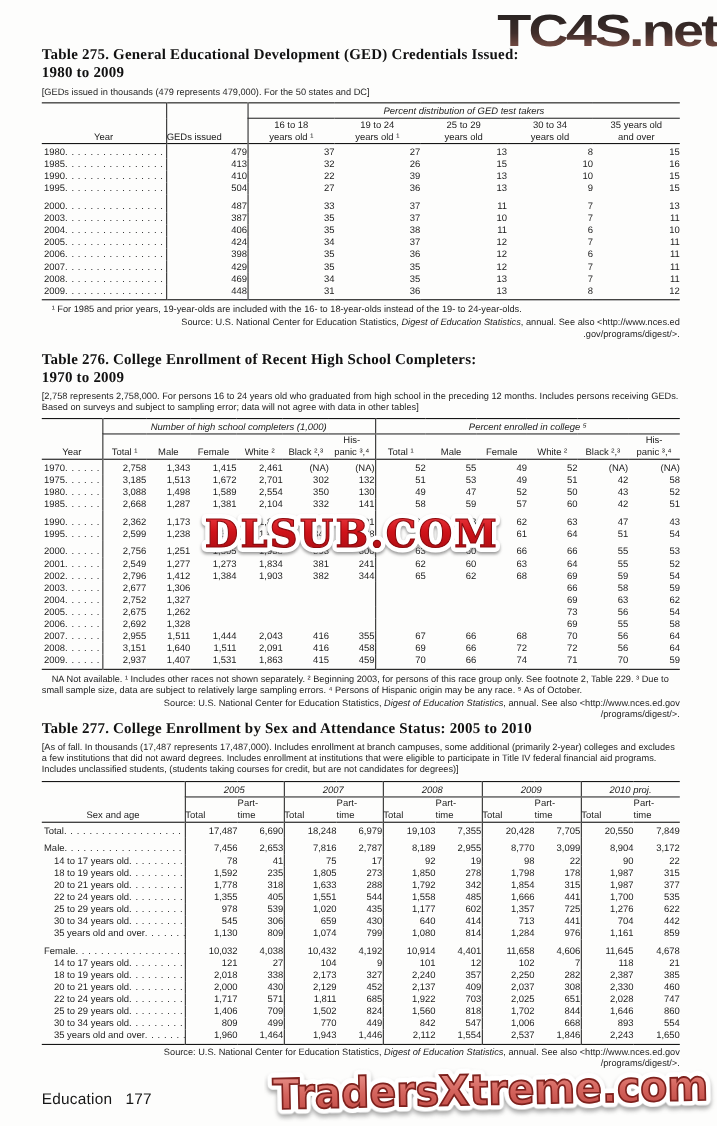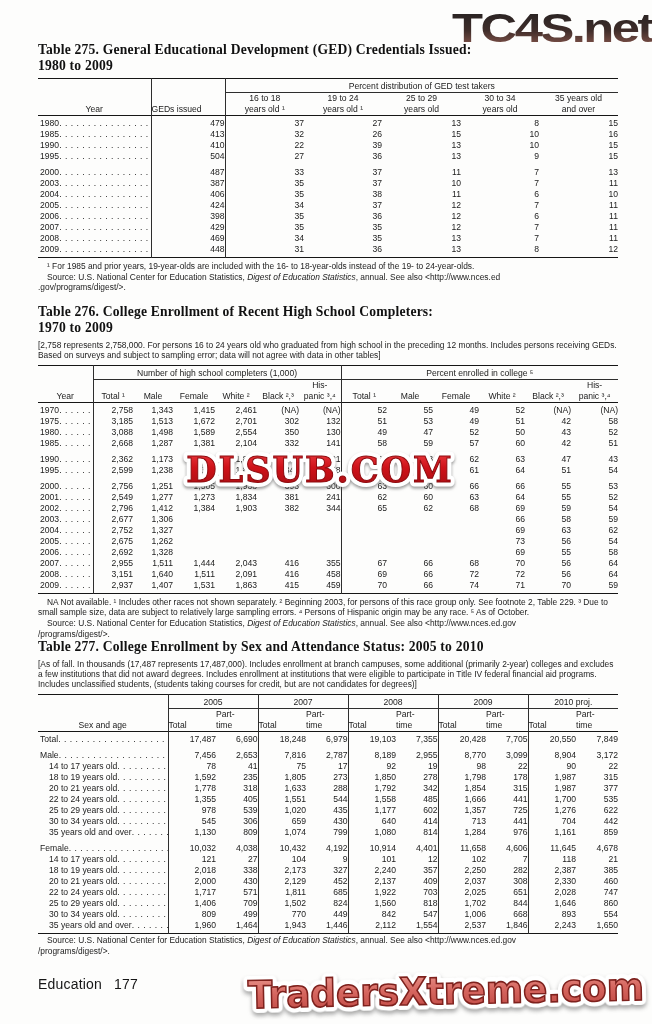--- a/index.html
+++ b/index.html
@@ -6,31 +6,31 @@
   .page{position:relative;width:652px;height:1024px;background:#fdfdfc;overflow:hidden;
         font-family:"Liberation Sans",sans-serif;color:#1b1b1b;}
   .content{position:absolute;left:38px;top:42px;width:580px;}
 
   
   .tbl-title{font-family:"Liberation Serif",serif;font-weight:bold;font-size:13.6px;
              line-height:16px;letter-spacing:.2px;color:#111;margin:0 0 4px 0;}
   .mt1{margin-top:11px}.mt2{}
   .note{font-size:8.4px;line-height:10.2px;margin:0 0 5px 0;color:#222;}
   .footnote{font-size:8.4px;line-height:10.2px;margin:3px 0 0 0;text-indent:9px;color:#222;}
-  .source{font-size:8.4px;line-height:10.2px;margin:1px 0 0 0;text-indent:9px;color:#222;}
+  .source{font-size:8.4px;line-height:10.2px;margin:1px 0 0 0;text-indent:9px;color:#222;text-align:right;}
   .source .src-l2{display:block;text-indent:0;}
   .source i{font-style:italic;}
 
   
   table.tbl{border-collapse:collapse;table-layout:fixed;width:580px;margin:2px 0 0 0;
             border-top:1.5px solid #161616;border-bottom:1.5px solid #161616;
             font-size:8.6px;line-height:11px;color:#1b1b1b;}
   .tbl thead{border-bottom:1px solid #161616;}
   .tbl th,.tbl td{padding:0;font-weight:normal;vertical-align:bottom;}
-  .spanner{text-align:center;border-bottom:1px solid #2e2e2e;height:13px;vertical-align:middle;}
+  .spanner{text-align:center;border-bottom:1px solid #2e2e2e;height:13px;vertical-align:middle;font-style:italic;}
   .colh{height:22px;}
   .pre{white-space:pre-line;}
   .c{text-align:center}.r{text-align:left}
   .vm{vertical-align:middle}.vb{vertical-align:bottom}
   .bl{border-left:1px solid #2e2e2e;}
   .num{text-align:right;}
   .pr3{padding-right:3px}.pr5{padding-right:5px}.pr6{padding-right:6px}
   .pr8{padding-right:8px}.pr14{padding-right:14px}
   .b{font-weight:bold;}
   .tbl tbody tr.g>td{padding-top:5px;}
@@ -68,20 +68,21 @@
         <stop offset="1" stop-color="#93584b"></stop>
       </linearGradient>
     </defs>
     <text x="103" y="41" text-anchor="middle" font-family="Liberation Sans, sans-serif" font-weight="bold" font-size="41" letter-spacing="-2" textLength="200" lengthAdjust="spacingAndGlyphs" fill="url(#gTop)">TC4S.net</text>
   </svg>
 
   <div class="content">
 
     <section>
       <div class="tbl-title"><span>Table 275. General Educational Development (GED) Credentials Issued:</span><br><span>1980 to 2009</span></div>
+      <p class="note">[GEDs issued in thousands (479 represents 479,000). For the 50 states and DC]</p>
       <div id="t275">
           <table class="tbl">
             <colgroup>
               <col style="width: 113px;">
               <col style="width: 74px;">
               <col style="width: 79px;">
               <col style="width: 78px;">
               <col style="width: 79px;">
               <col style="width: 78px;">
               <col style="width: 79px;">

